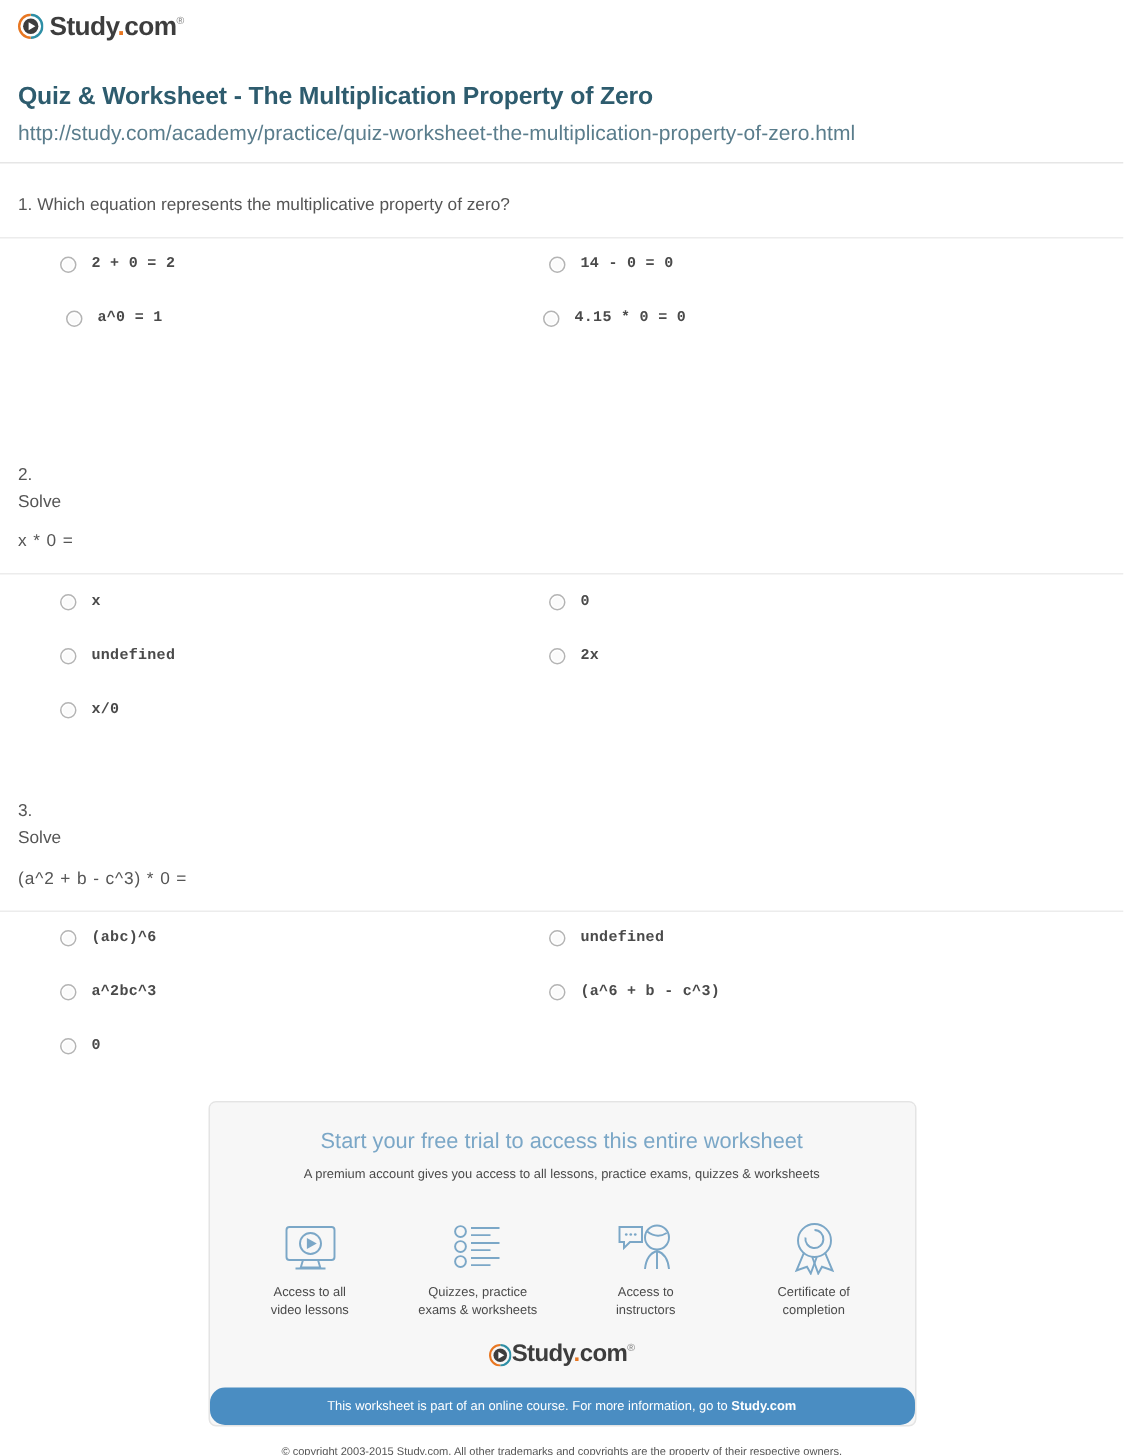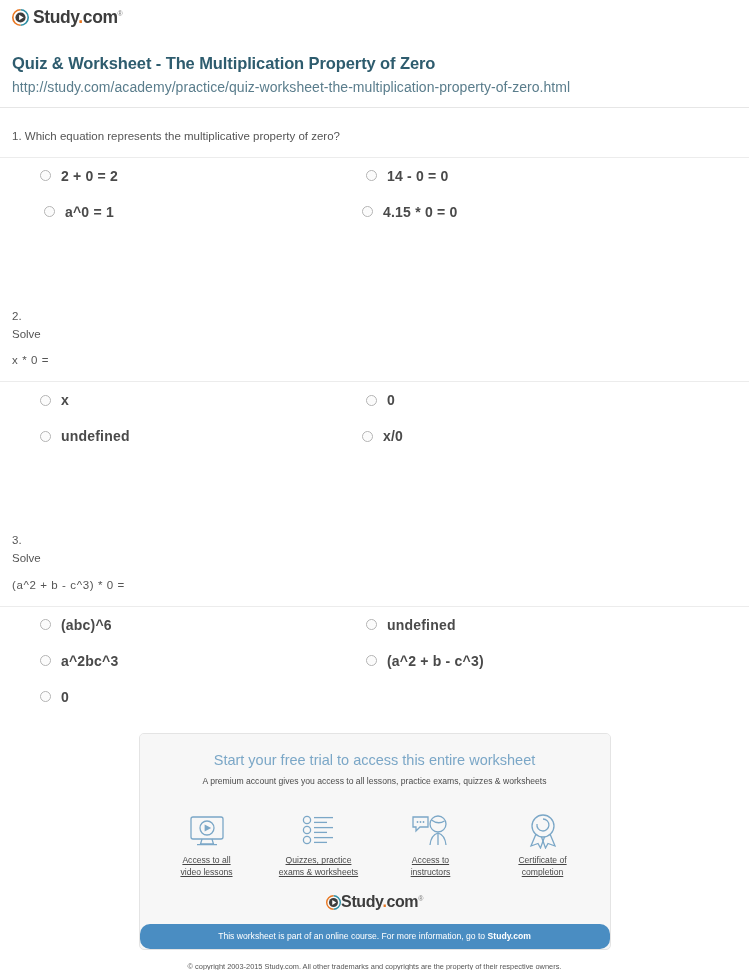--- a/index.html
+++ b/index.html
@@ -122,25 +122,26 @@
     width: 9px;
     height: 9px;
     flex: 0 0 9px;
     border: 1px solid #b4b4b4;
     border-radius: 50%;
     background: #fbfbfb;
     box-shadow: inset 0 0 0 1px #ffffff;
     margin-right: 10px;
   }
   .option-label {
-    font-size: 14px;
+    font-size: 10px;
     font-weight: bold;
     color: #4a4a4a;
     letter-spacing: 0.2px;
     white-space: nowrap;
+    font-family: Liberation Mono, monospace;
   }
 
   
   .q-gap-1 { height: 42px; }
   .q-gap-2 { height: 42px; }
 
   
   .promo-wrap {
     padding-top: 18px;
     display: flex;
@@ -170,21 +171,20 @@
     font-size: 8.6px;
     color: #4a4a4a;
     margin: 0;
     line-height: 1.3;
   }
   .features {
     display: flex;
     justify-content: flex-start;
     padding: 16px 14px 4px 14px;
     gap: 6px;
-    text-decoration: underline;
   }
   .feature {
     flex: 1 1 0;
     text-align: center;
   }
   .feature-icon {
     height: 36px;
     display: flex;
     align-items: center;
     justify-content: center;
@@ -298,20 +298,24 @@
           <span class="option-label">x</span>
         </div>
         <div class="option col-right">
           <span class="radio"></span>
           <span class="option-label">0</span>
         </div>
         <div class="option">
           <span class="radio"></span>
           <span class="option-label">undefined</span>
         </div>
+        <div class="option col-right">
+          <span class="radio"></span>
+          <span class="option-label">2x</span>
+        </div>
         <div class="option">
           <span class="radio"></span>
           <span class="option-label">x/0</span>
         </div>
         <div class="option col-right"></div>
       </div>
     </div>
 
     <div class="q-gap-2"></div>
 
@@ -330,21 +334,21 @@
         <div class="option col-right">
           <span class="radio"></span>
           <span class="option-label">undefined</span>
         </div>
         <div class="option">
           <span class="radio"></span>
           <span class="option-label">a^2bc^3</span>
         </div>
         <div class="option col-right">
           <span class="radio"></span>
-          <span class="option-label">(a^2 + b - c^3)</span>
+          <span class="option-label">(a^6 + b - c^3)</span>
         </div>
         <div class="option">
           <span class="radio"></span>
           <span class="option-label">0</span>
         </div>
         <div class="option col-right"></div>
       </div>
     </div>
   </div>
 

